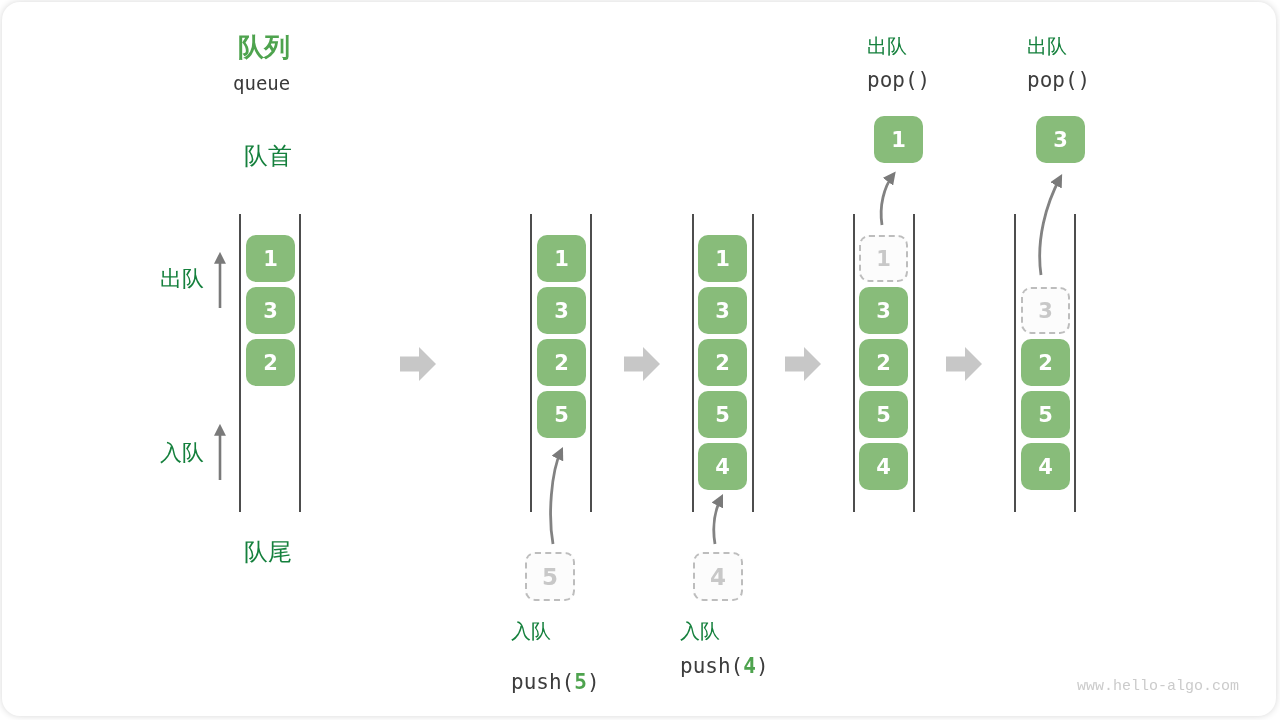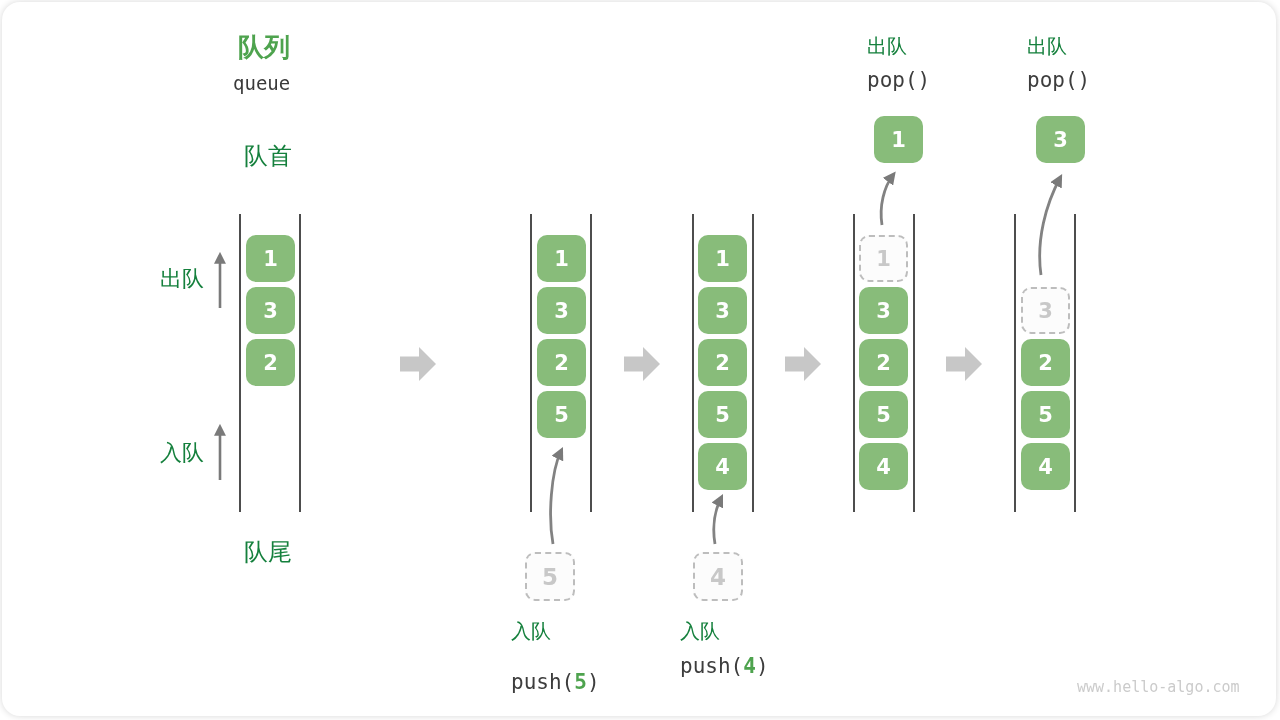--- a/index.html
+++ b/index.html
@@ -26,21 +26,21 @@
     display:flex; align-items:center; justify-content:center;
   }
   .ghost{
     position:absolute; box-sizing:border-box; border-radius:10px;
     background:#fcfcfc; border:2px dashed #bdbdbd; color:#c8c8c8;
     font-family:"DejaVu Sans",sans-serif; font-weight:600; font-size:21px;
     display:flex; align-items:center; justify-content:center;
   }
   .ghost-slot{width:49px; height:47px;}
   .ghost-in{width:50px; height:49px; font-size:23px;}
-  .watermark{font-size:15px; color:#cbcbcb;}
+  .watermark{font-size:15px; color:#cbcbcb;font-family:Liberation Mono, monospace;}
   svg.overlay{position:absolute; left:0; top:0; pointer-events:none;}
 </style>
 </head>
 <body>
 
 <div class="card">
 
   <div class="abs zh title-zh" style="left:236px; top:28px;">队列</div>
   <div class="abs mono title-en" style="left:231px; top:70px;">queue</div>
 

